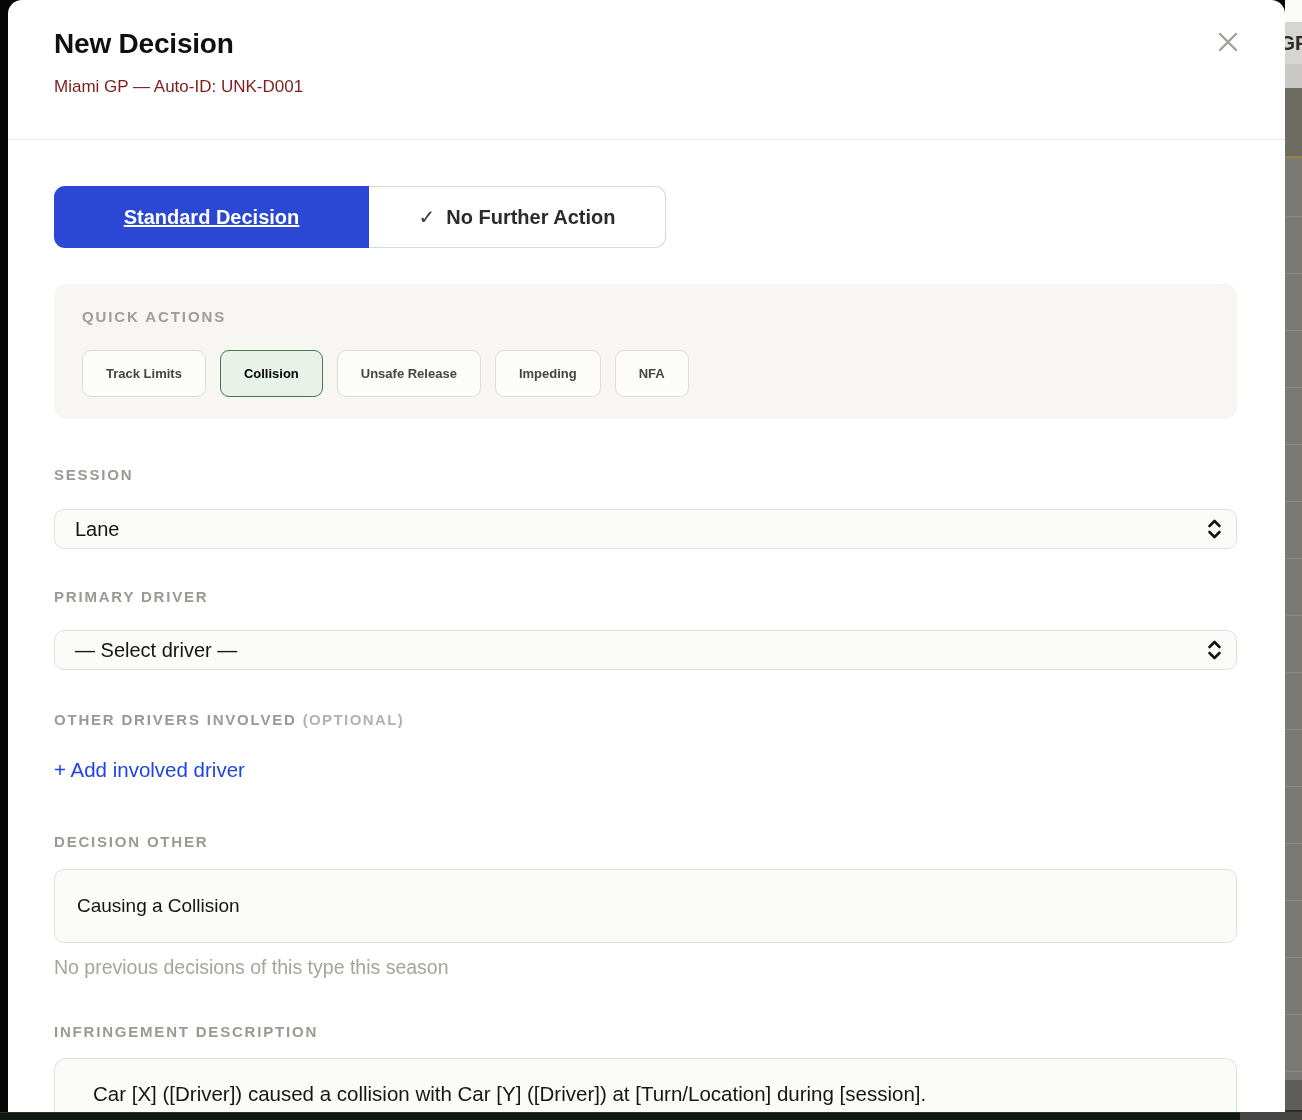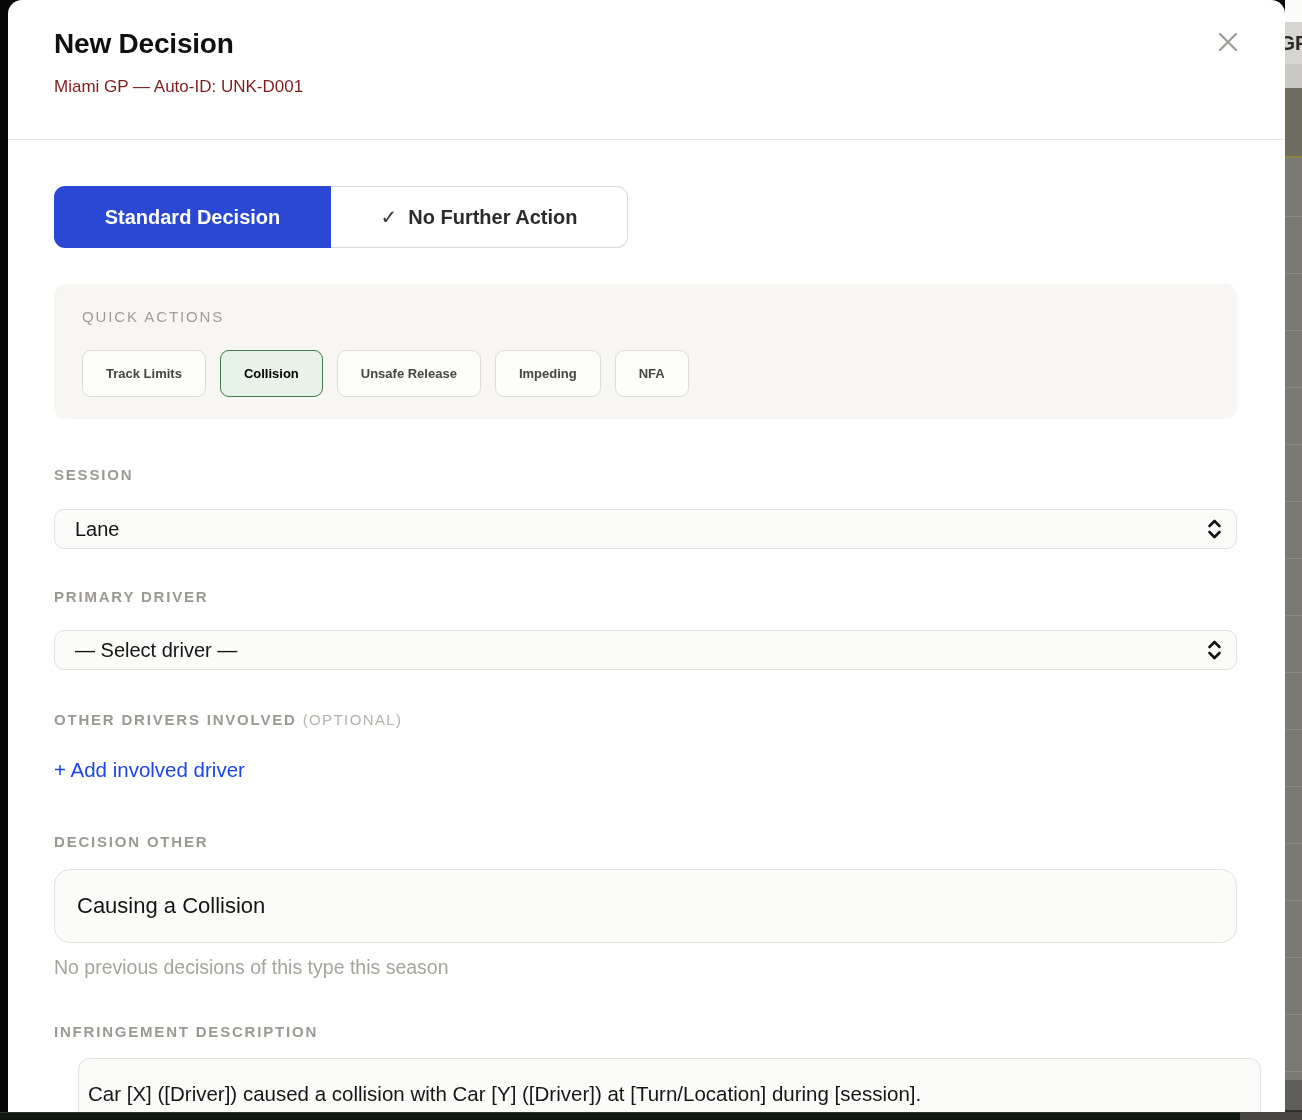--- a/index.html
+++ b/index.html
@@ -32,44 +32,44 @@
   .modal { position:absolute; left:8px; top:0; width:1277px; height:1120px; background:#ffffff; border-radius:14px 14px 0 0; z-index:3; }
 
   .modal-title { position:absolute; left:46px; top:28px; font-size:28px; font-weight:700; color:#101010; letter-spacing:-0.2px; }
   .modal-subtitle { position:absolute; left:46px; top:77px; font-size:17px; color:#7f1d1d; }
   .close-btn { position:absolute; right:42px; top:27px; width:30px; height:30px; background:none; border:none; cursor:pointer; display:flex; align-items:center; justify-content:center; }
   .divider { position:absolute; left:0; top:139px; width:100%; height:1px; background:#eae8e4; }
 
   
   .segmented { position:absolute; left:46px; top:186px; display:flex; height:62px; }
   .seg { display:flex; align-items:center; justify-content:center; font-size:20px; cursor:pointer; }
-  .seg-active { width:277px; background:#2b48d4; color:#ffffff; font-weight:700; border:none; border-radius:11px 0 0 11px; }
+  .seg-active { width:315px; background:#2b48d4; color:#ffffff; font-weight:700; border:none; border-radius:11px 0 0 11px;text-decoration:underline; }
   .seg-inactive { width:297px; background:#ffffff; color:#2c2b29; font-weight:600; border:1px solid #dbd9d4; border-left:none; border-radius:0 11px 11px 0; gap:11px; }
   .seg-inactive .check { font-size:20px; color:#3a3936; font-weight:400; }
 
   
   .quick-panel { position:absolute; left:46px; top:284px; width:1183px; height:135px; background:#f7f6f3; border-radius:12px; }
-  .panel-label { position:absolute; left:28px; top:24px; font-size:15px; font-weight:400; color:#a09d97; letter-spacing:1.9px; }
+  .panel-label { position:absolute; left:28px; top:24px; font-size:15px; font-weight:700; color:#a09d97; letter-spacing:1.9px; }
   .qa-row { position:absolute; left:28px; top:66px; display:flex; gap:14px; }
   .qa-btn { height:47px; padding:0 23px; background:#fcfcfb; border:1px solid #dedcd7; border-radius:9px; font-family:inherit; font-size:13px; font-weight:600; color:#474441; display:flex; align-items:center; cursor:pointer; white-space:nowrap; }
   .qa-btn.selected { background:#e9f2e9; border:1.5px solid #3e7c4b; color:#000000; }
 
   
   .field-label { position:absolute; left:46px; font-size:15px; font-weight:700; color:#9c9993; letter-spacing:1.8px; }
-  .field-label .optional { color:#b5b2ac; font-weight:400; letter-spacing:1.4px; }
+  .field-label .optional { color:#b5b2ac; font-weight:700; letter-spacing:1.4px; }
   .select-box { position:absolute; left:46px; width:1183px; height:40px; background:#fbfbf9; border:1px solid #e3e1dc; border-radius:10px; display:flex; align-items:center; justify-content:space-between; padding:0 13px 0 20px; font-size:20px; color:#141414; cursor:pointer; }
   .sel-session { top:509px; }
   .sel-driver  { top:630px; }
 
   .add-link { position:absolute; left:46px; top:758px; font-size:20.5px; color:#1e45e4; text-decoration:none; cursor:pointer; }
 
-  .dt-input { position:absolute; left:46px; top:869px; width:1183px; height:74px; background:#fbfbf9; border:1px solid #e3e1dc; border-radius:16px; display:flex; align-items:center; padding-left:22px; font-size:22px; color:#141414; cursor:text; }
+  .dt-input { position:absolute; left:46px; top:869px; width:1183px; height:74px; background:#fbfbf9; border:1px solid #e3e1dc; border-radius:10px; display:flex; align-items:center; padding-left:22px; font-size:19px; color:#141414; cursor:text; }
   .dt-helper { position:absolute; left:46px; top:956px; font-size:19.5px; color:#a7a49e; }
 
-  .ta-box { position:absolute; left:46px; top:1058px; width:1183px; height:62px; background:#fbfbf9; border:1px solid #e3e1dc; border-bottom:none; border-radius:12px 12px 0 0; padding:23px 20px 0 9px; font-size:20.5px; color:#161616; cursor:text; white-space:nowrap; overflow:hidden;margin-left:24px; }
+  .ta-box { position:absolute; left:46px; top:1058px; width:1183px; height:62px; background:#fbfbf9; border:1px solid #e3e1dc; border-bottom:none; border-radius:12px 12px 0 0; padding:23px 20px 0 38px; font-size:20.5px; color:#161616; cursor:text; white-space:nowrap; overflow:hidden; }
 </style>
 </head>
 <body>
 
 <div class="screen">
 
   <div class="bg-strip">
     <div class="seg bg-top"></div>
     <div class="seg bg-title">GP</div>
     <div class="seg bg-row2"></div>

